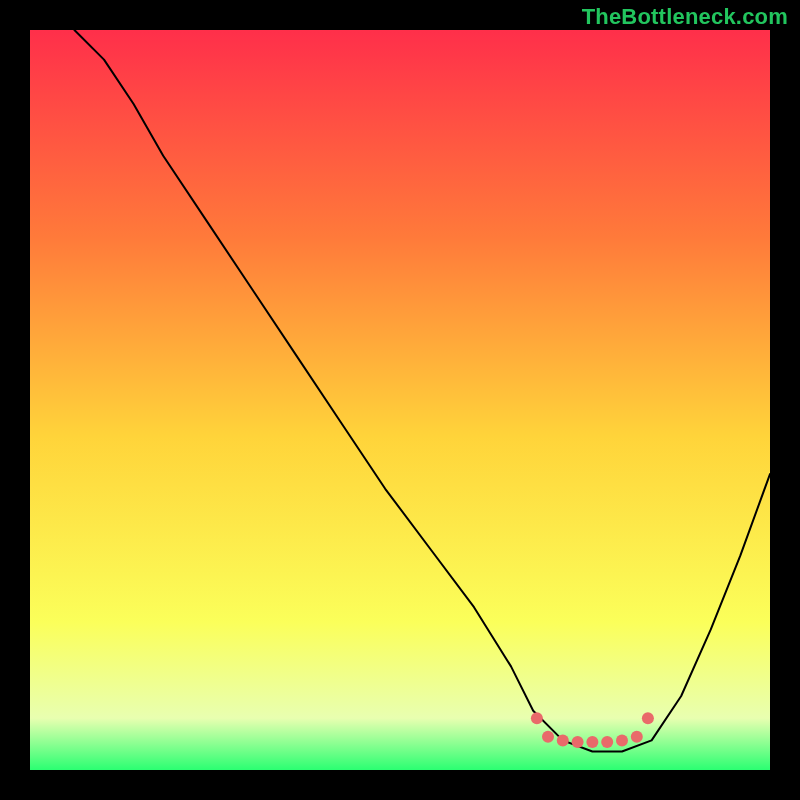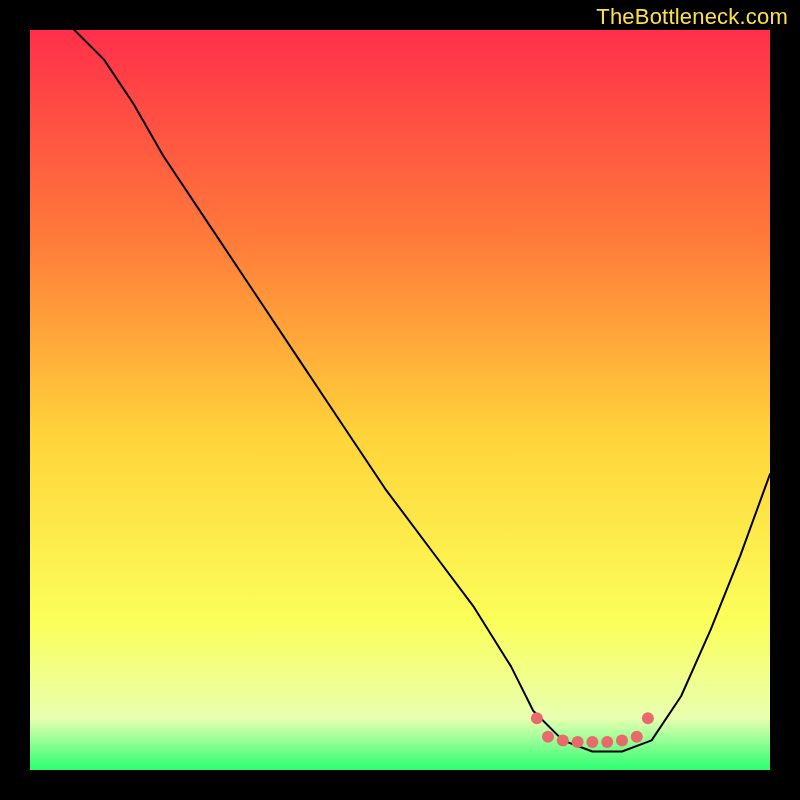--- a/index.html
+++ b/index.html
@@ -7,24 +7,24 @@
   .frame {
     position: relative;
     width: 800px;
     height: 800px;
     background: #000;
   }
   .watermark {
     position: absolute;
     top: 4px;
     right: 12px;
-    color: #fde047;
+    color: #22c55e;
     font-family: Arial, Helvetica, sans-serif;
     font-size: 22px;
-    font-weight: 400;
+    font-weight: 700;
     letter-spacing: 0.2px;
     z-index: 5;
     user-select: none;
   }
   .plot-wrap {
     position: absolute;
     left: 30px;
     top: 30px;
     width: 740px;
     height: 740px;

